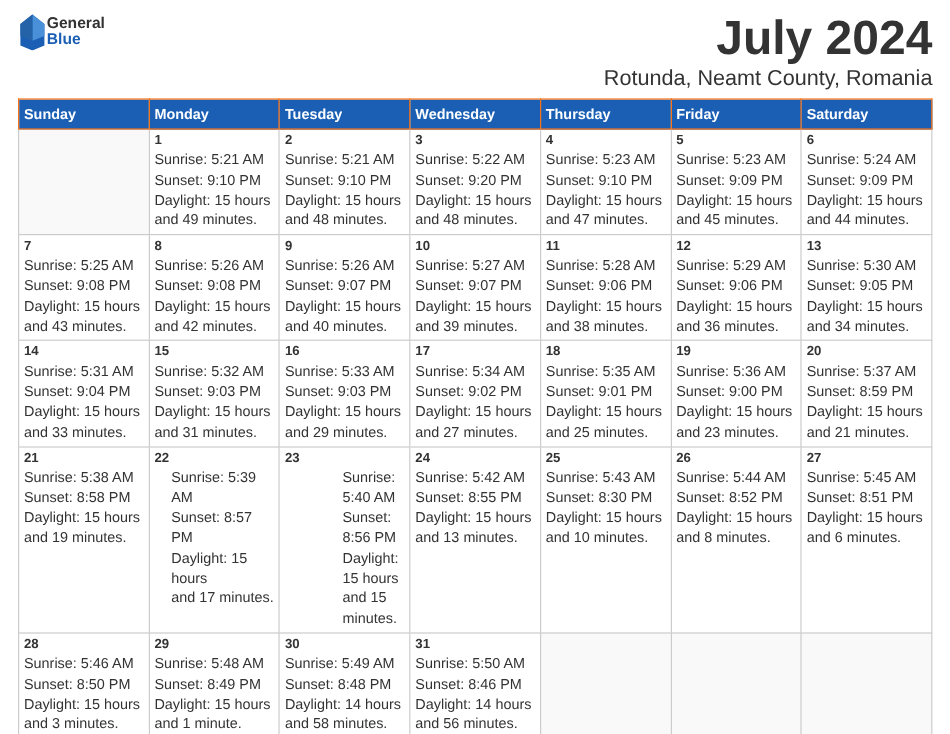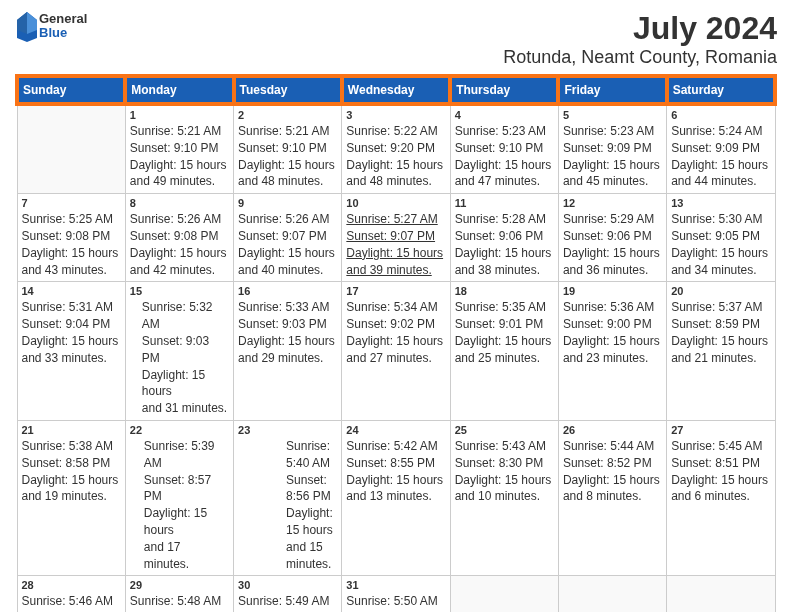--- a/index.html
+++ b/index.html
@@ -32,41 +32,41 @@
       font-size: 13px;
       font-weight: bold;
       line-height: 1.1;
     }
     .logo-general { color: #333; }
     .logo-blue { color: #1a5fb4; }
     .title-area {
       text-align: right;
     }
     .month-title {
-      font-size: 32px;
+      font-size: 40px;
       font-weight: bold;
       color: #333;
     }
     .subtitle {
       font-size: 18px;
       color: #333;
     }
     .calendar {
       width: 100%;
       border-collapse: collapse;
       font-size: 10px;
     }
     .calendar thead th {
       background: #1a5fb4;
       color: #fff;
       padding: 5px 4px;
       text-align: left;
       font-size: 12px;
       font-weight: bold;
-      border: 4px solid #f97316;
+      border: 1px solid #f97316;
     }
     .calendar tbody td {
       border: 1px solid #ccc;
       vertical-align: top;
       padding: 3px 4px;
       width: calc(100% / 7);
       height: 82px;
     }
     .day-number {
       font-size: 11px;
@@ -179,21 +179,21 @@
           </td>
           <td>
             <span class="day-number">9</span>
             <div class="day-info" style="white-space: pre-line;">Sunrise: 5:26 AM
 Sunset: 9:07 PM
 Daylight: 15 hours
 and 40 minutes.</div>
           </td>
           <td>
             <span class="day-number">10</span>
-            <div class="day-info" style="white-space: pre-line; text-decoration: underline;">Sunrise: 5:27 AM
+            <div class="day-info" style="white-space: pre-line;">Sunrise: 5:27 AM
 Sunset: 9:07 PM
 Daylight: 15 hours
 and 39 minutes.</div>
           </td>
           <td>
             <span class="day-number">11</span>
             <div class="day-info" style="white-space: pre-line;">Sunrise: 5:28 AM
 Sunset: 9:06 PM
 Daylight: 15 hours
 and 38 minutes.</div>
@@ -216,21 +216,21 @@
         <tr>
           <td>
             <span class="day-number">14</span>
             <div class="day-info" style="white-space: pre-line;">Sunrise: 5:31 AM
 Sunset: 9:04 PM
 Daylight: 15 hours
 and 33 minutes.</div>
           </td>
           <td>
             <span class="day-number">15</span>
-            <div class="day-info" style="white-space: pre-line; margin-left: 12px;">Sunrise: 5:32 AM
+            <div class="day-info" style="white-space: pre-line;">Sunrise: 5:32 AM
 Sunset: 9:03 PM
 Daylight: 15 hours
 and 31 minutes.</div>
           </td>
           <td>
             <span class="day-number">16</span>
             <div class="day-info" style="white-space: pre-line;">Sunrise: 5:33 AM
 Sunset: 9:03 PM
 Daylight: 15 hours
 and 29 minutes.</div>

